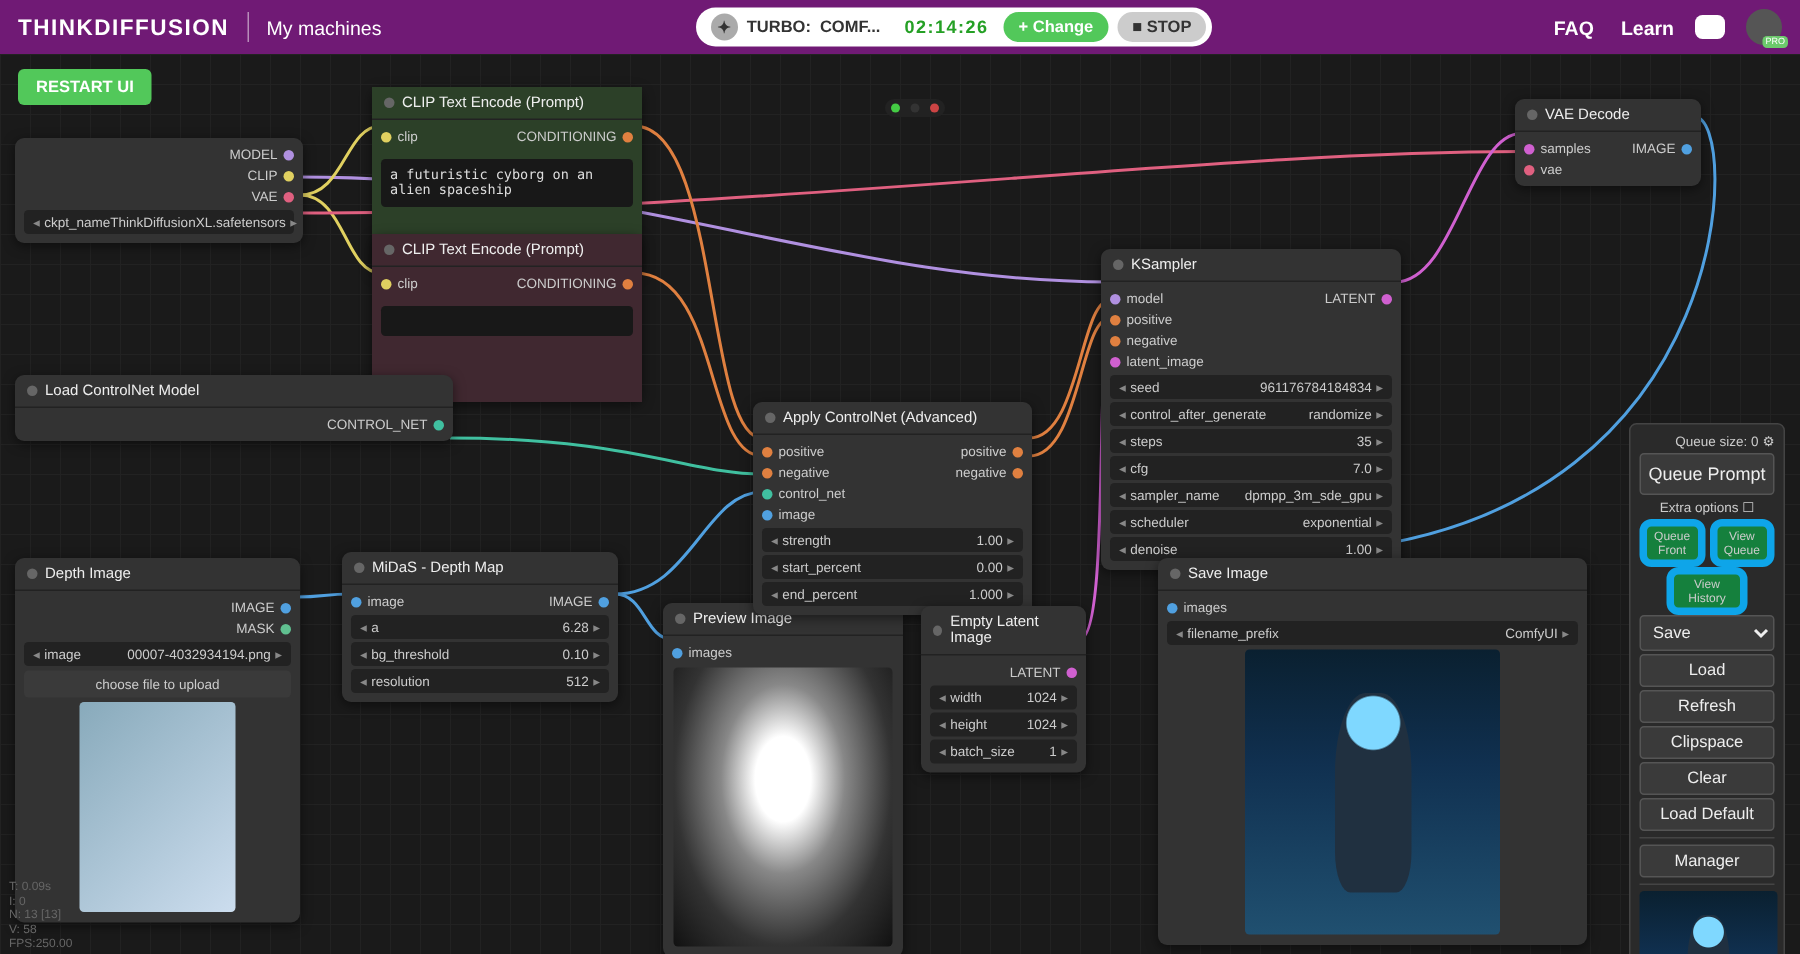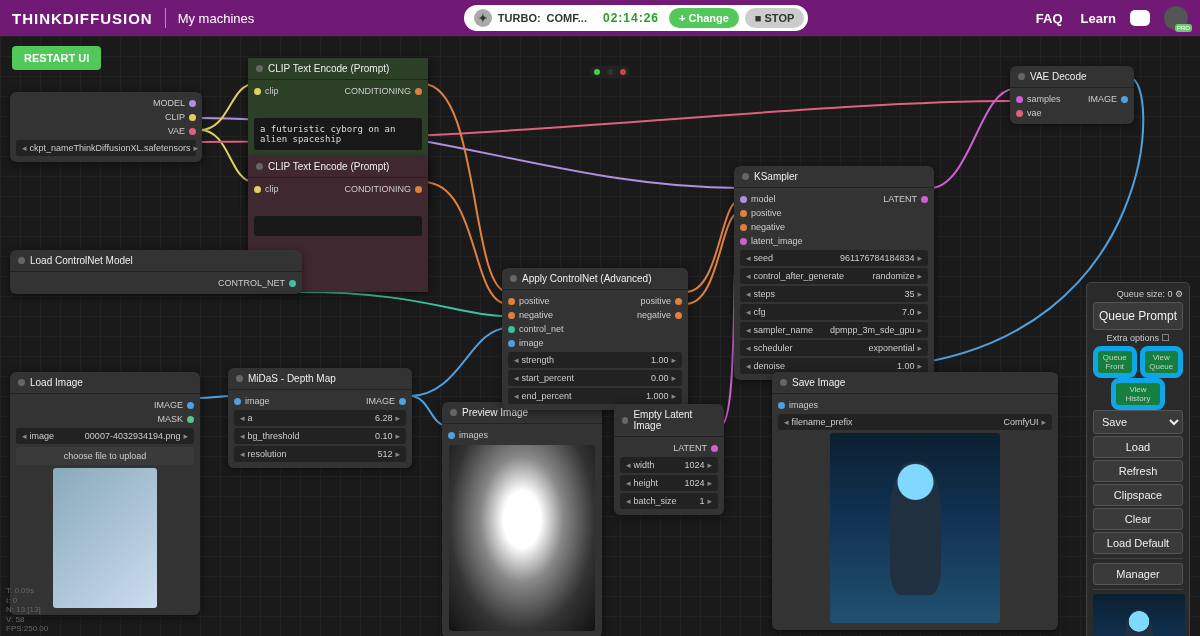--- a/index.html
+++ b/index.html
@@ -31,21 +31,21 @@
 .node-header { padding:5px 8px; font-size:10px; color:#eee; border-bottom:1px solid #222; display:flex; align-items:center; gap:5px; }
 .node-dot { width:7px; height:7px; border-radius:50%; background:#666; }
 .node-body { padding:4px 6px; }
 .slot-row { display:flex; justify-content:space-between; align-items:center; padding:2px 0; font-size:9px; }
 .slot-in, .slot-out { display:flex; align-items:center; gap:4px; }
 .slot-out { flex-direction:row-reverse; }
 .port { width:7px; height:7px; border-radius:50%; flex-shrink:0; }
 .p-model{background:#b090e0;} .p-clip{background:#e0d060;} .p-vae{background:#e06080;} .p-cond{background:#e08040;} .p-img{background:#50a0e0;} .p-latent{background:#d060d0;} .p-mask{background:#60c090;} .p-cnet{background:#40c0a0;}
 .widget { background:#222; border-radius:3px; padding:3px 6px; margin:2px 0; display:flex; justify-content:space-between; align-items:center; font-size:9px; }
 .widget .arrL::before{content:'◂';color:#888;margin-right:3px;} .widget .arrR::after{content:'▸';color:#888;margin-left:3px;}
-.textarea { background:#181818; color:#ddd; font-family:monospace; font-size:9px; padding:6px; border-radius:3px; margin:20px 0; min-height:20px; }
+.textarea { background:#181818; color:#ddd; font-family:monospace; font-size:9px; padding:6px; border-radius:3px; margin:8px 0; min-height:20px; }
 .choose-file { background:#3a3a3a; text-align:center; padding:4px; border-radius:3px; font-size:9px; margin:3px 0; cursor:pointer; }
 
 
 .node.green .node-header, .node.green { background:#2c4028; }
 .node.green .node-body { background:#2c4028; }
 .node.red .node-header, .node.red { background:#402830; }
 .node.red .node-body { background:#402830; }
 
 
 .img-ph { background:linear-gradient(135deg,#8ab,#cde); border-radius:3px; margin:3px auto; display:block; }
@@ -233,21 +233,21 @@
             <span class="port p-cnet"></span>
             <span>CONTROL_NET</span>
           </span>
         </div>
     </div>
   </div>
 
   <div class="node" style="left:10px; top:336px; width:190px;">
     <div class="node-header">
         <span class="node-dot"></span>
-        <span>Load Image</span>
+        <span>Depth Image</span>
       </div>
     <div class="node-body">
       <div class="slot-row">
           <span></span>
           <span class="slot-out">
             <span class="port p-img"></span>
             <span>IMAGE</span>
           </span>
         </div>
       <div class="slot-row">

